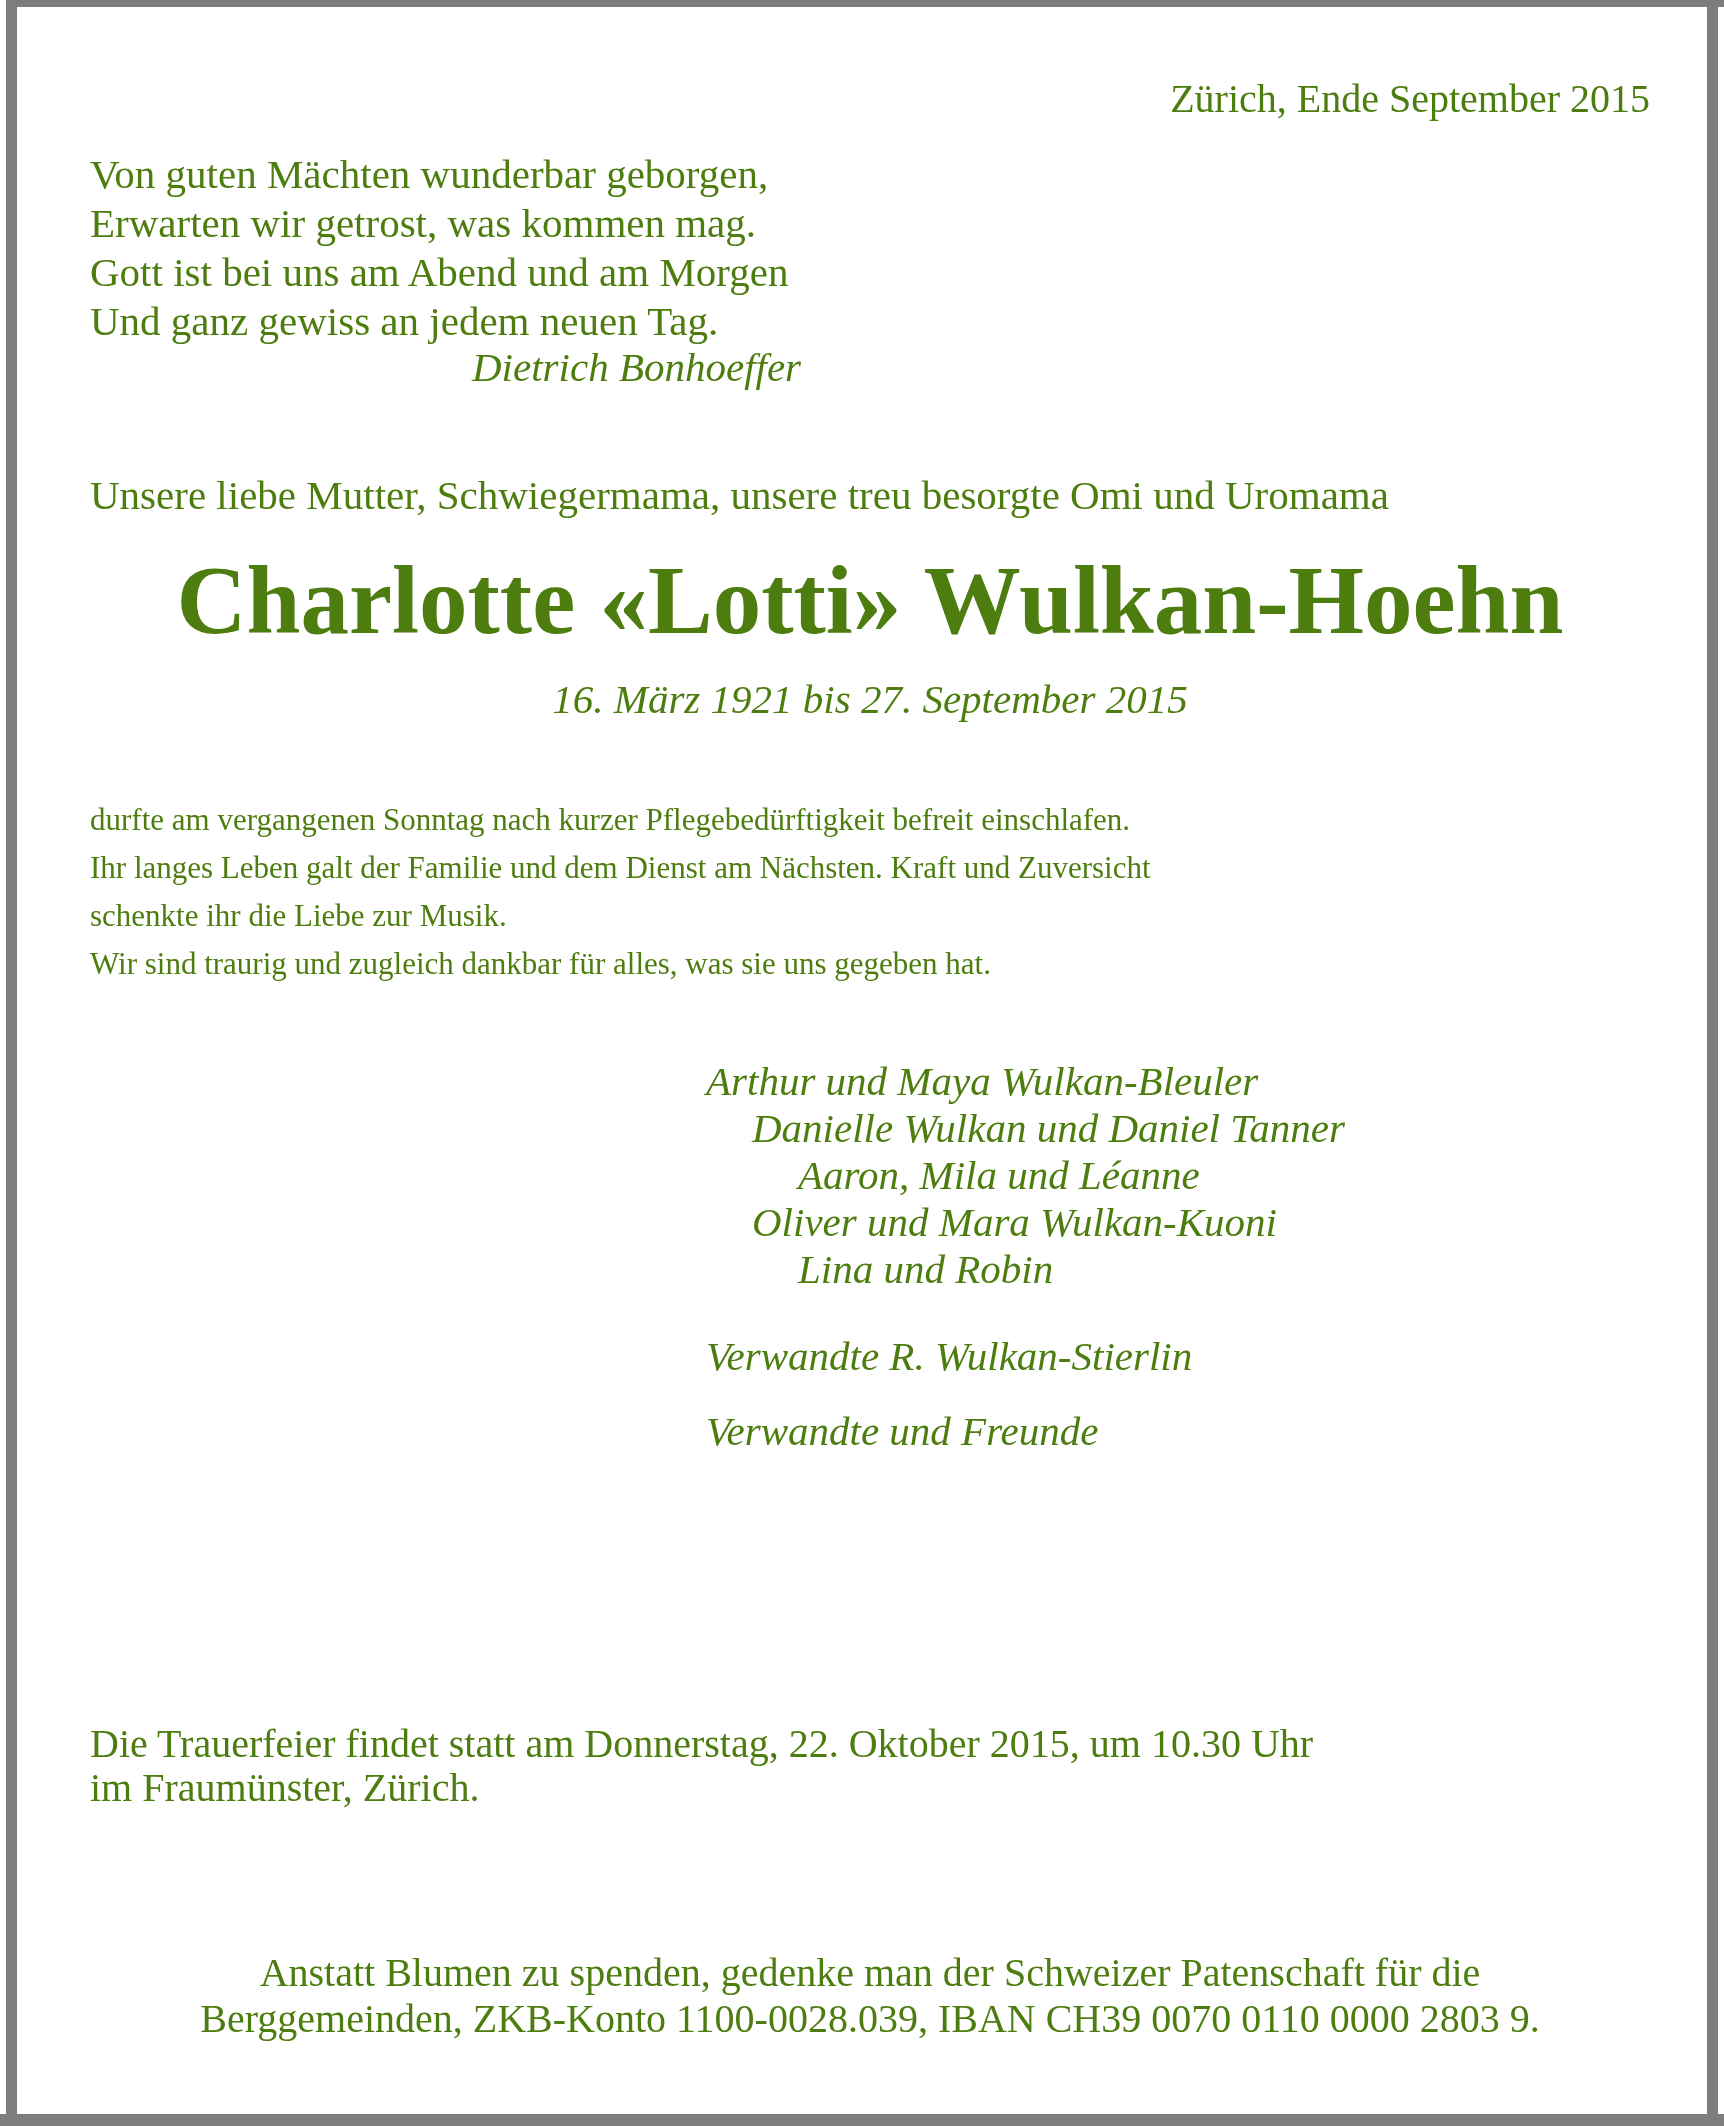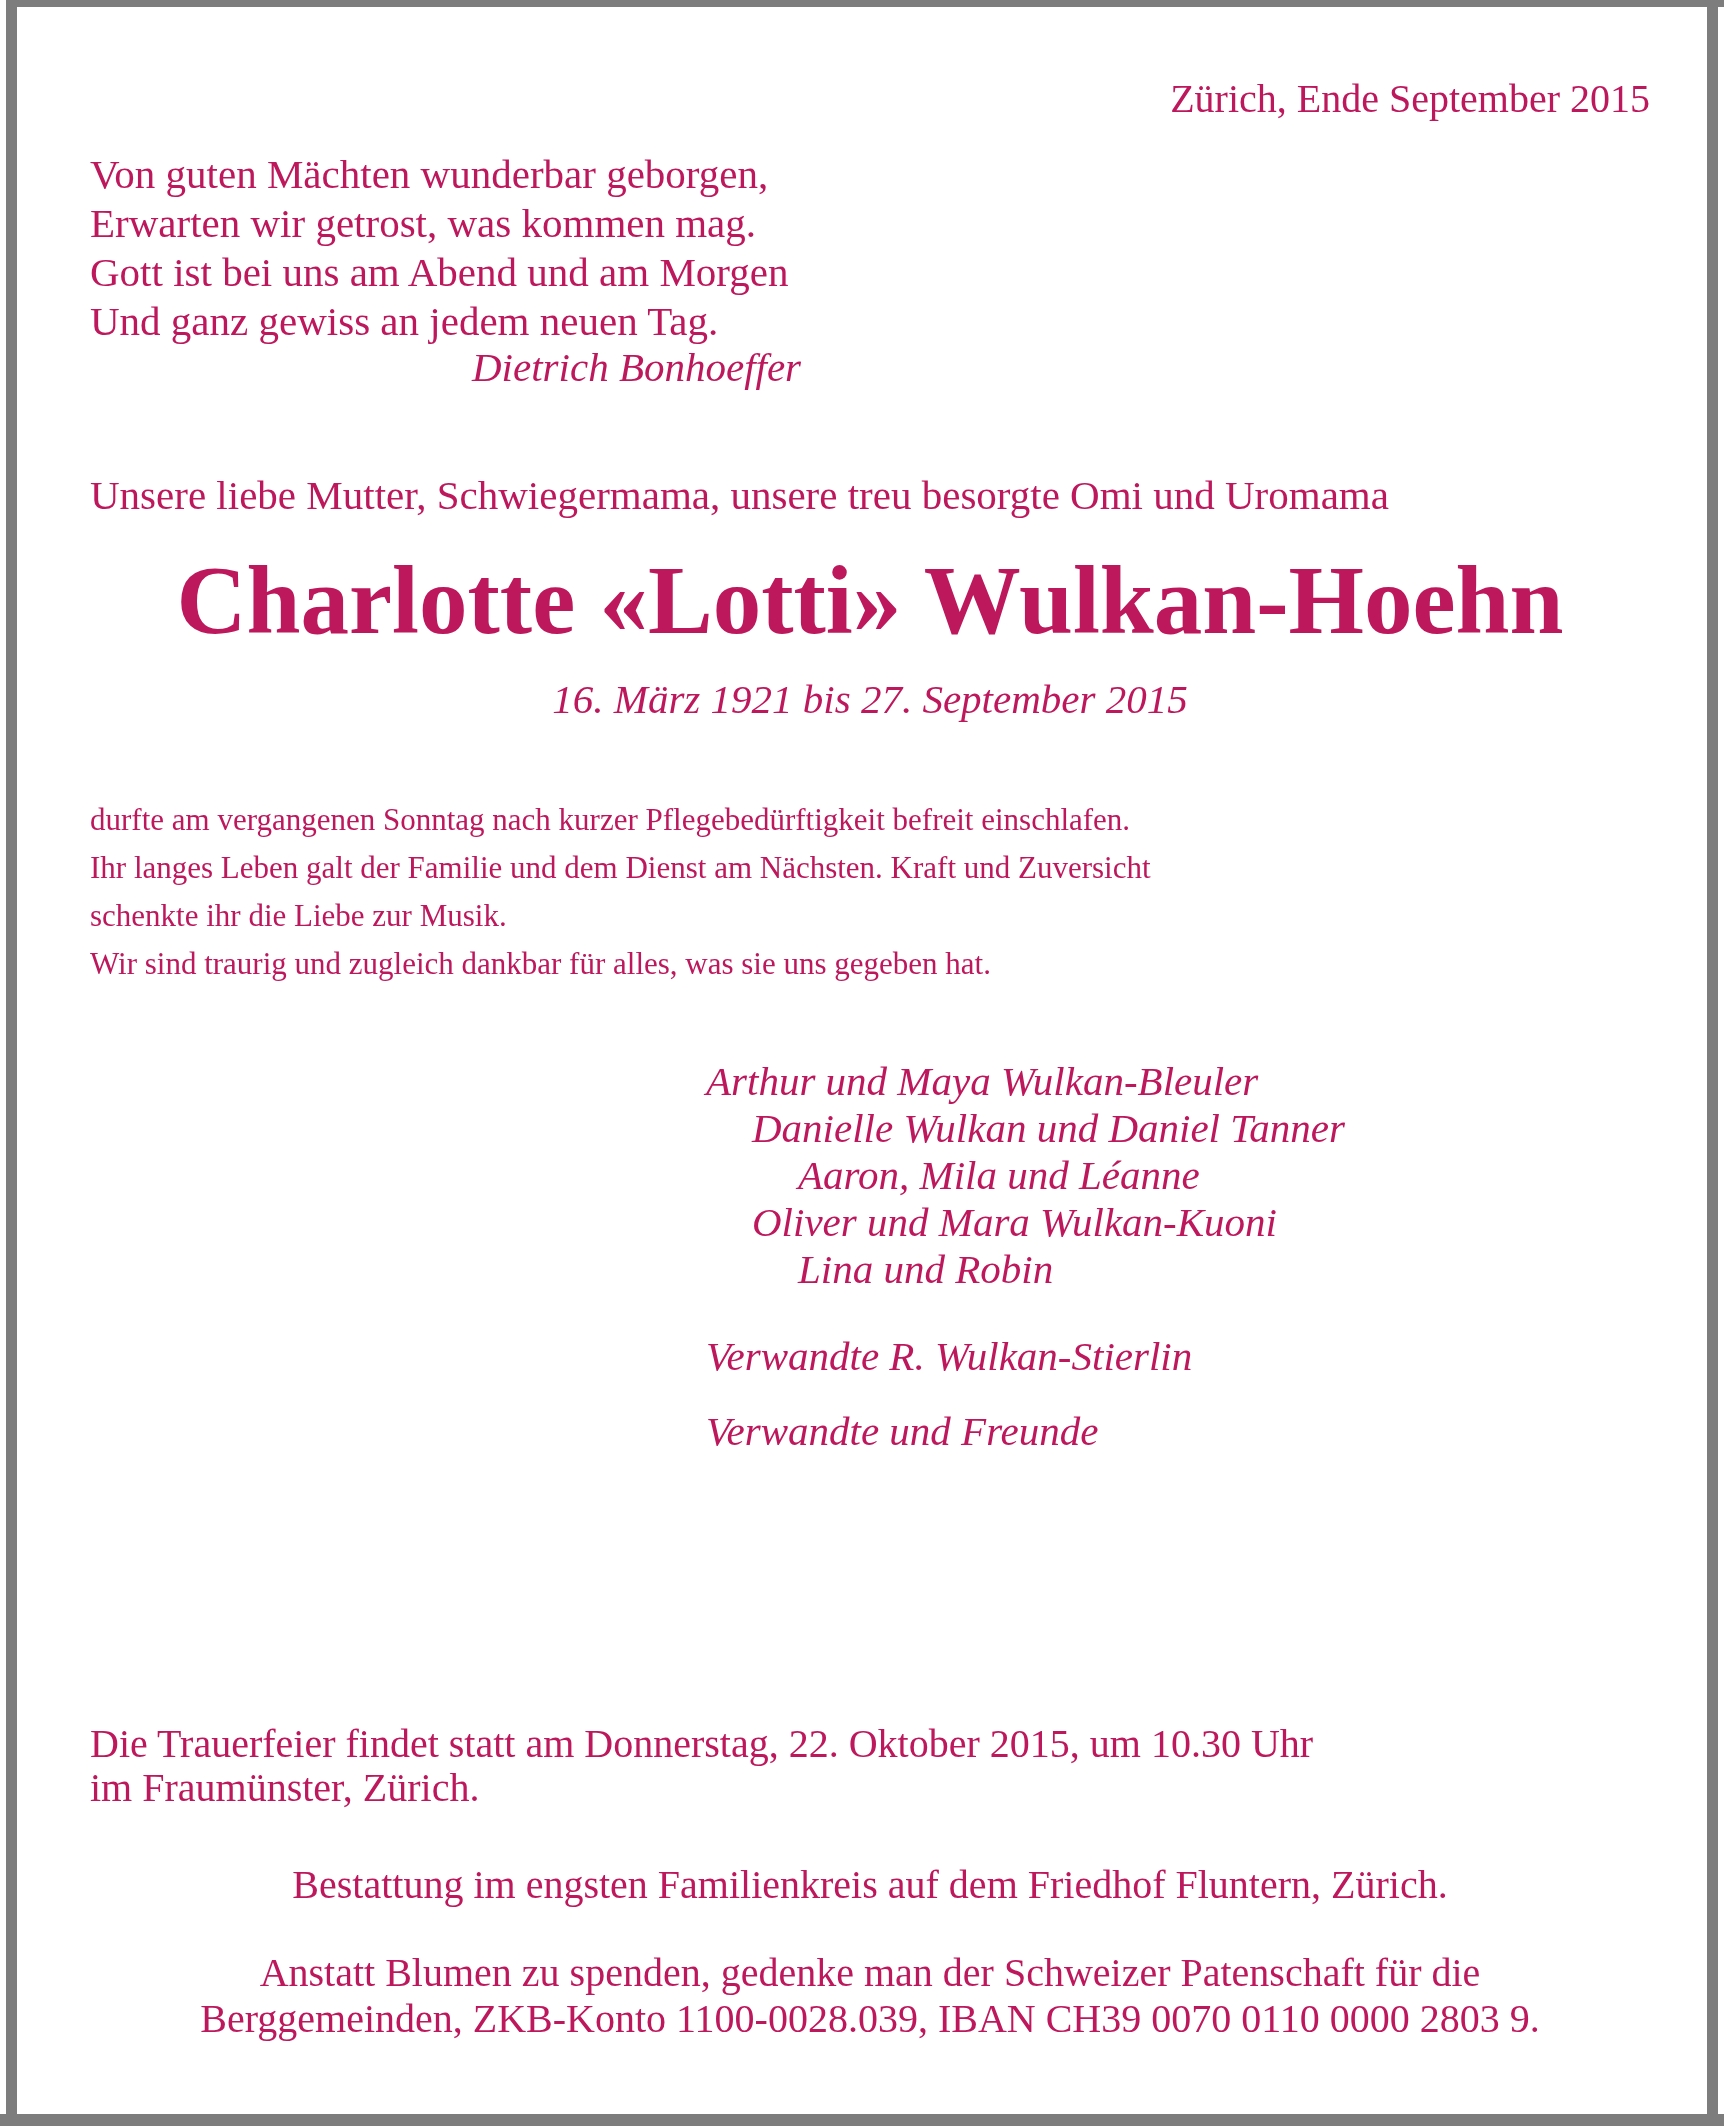--- a/index.html
+++ b/index.html
@@ -1,21 +1,21 @@
 <!DOCTYPE html>
 <html lang="de"><head>
 <meta charset="utf-8">
 <style>
   html, body { margin: 0; padding: 0; background: #ffffff; }
   .page {
     position: relative;
     width: 1724px;
     height: 2126px;
     background: #ffffff;
-    color: #be185d;
+    color: #4d7c0f;
     font-family: "Liberation Serif", "DejaVu Serif", serif;
     overflow: hidden;
   }
   
   .bar { position: absolute; background: #7d7d7d; }
   .bar-top    { left: 6px;  right: 0;    top: 0;       height: 7px; }
   .bar-left   { left: 6px;  width: 11px; top: 7px;     bottom: 12px; }
   .bar-right  { right: 6px; width: 11px; top: 7px;     bottom: 12px; }
   .bar-bottom { left: 0;    right: 0;    bottom: 0;    height: 12px; }
 
@@ -148,21 +148,20 @@
       <div class="mourner-group gap-md">
         <div class="mourner-line indent-0">Verwandte und Freunde</div>
       </div>
     </div>
 
     <div class="service">
       <div class="service-line">Die Trauerfeier findet statt am Donnerstag, 22. Oktober 2015, um 10.30 Uhr</div>
       <div class="service-line">im Fraumünster, Zürich.</div>
     </div>
 
-    <div class="burial">Bestattung im engsten Familienkreis auf dem Friedhof Fluntern, Zürich.</div>
 
     <div class="donation">
       <div class="donation-line">Anstatt Blumen zu spenden, gedenke man der Schweizer Patenschaft für die</div>
       <div class="donation-line">Berggemeinden, ZKB-Konto 1100-0028.039, IBAN CH39 0070 0110 0000 2803 9.</div>
     </div>
 
   </div>
 </div>
 
 </body></html>

